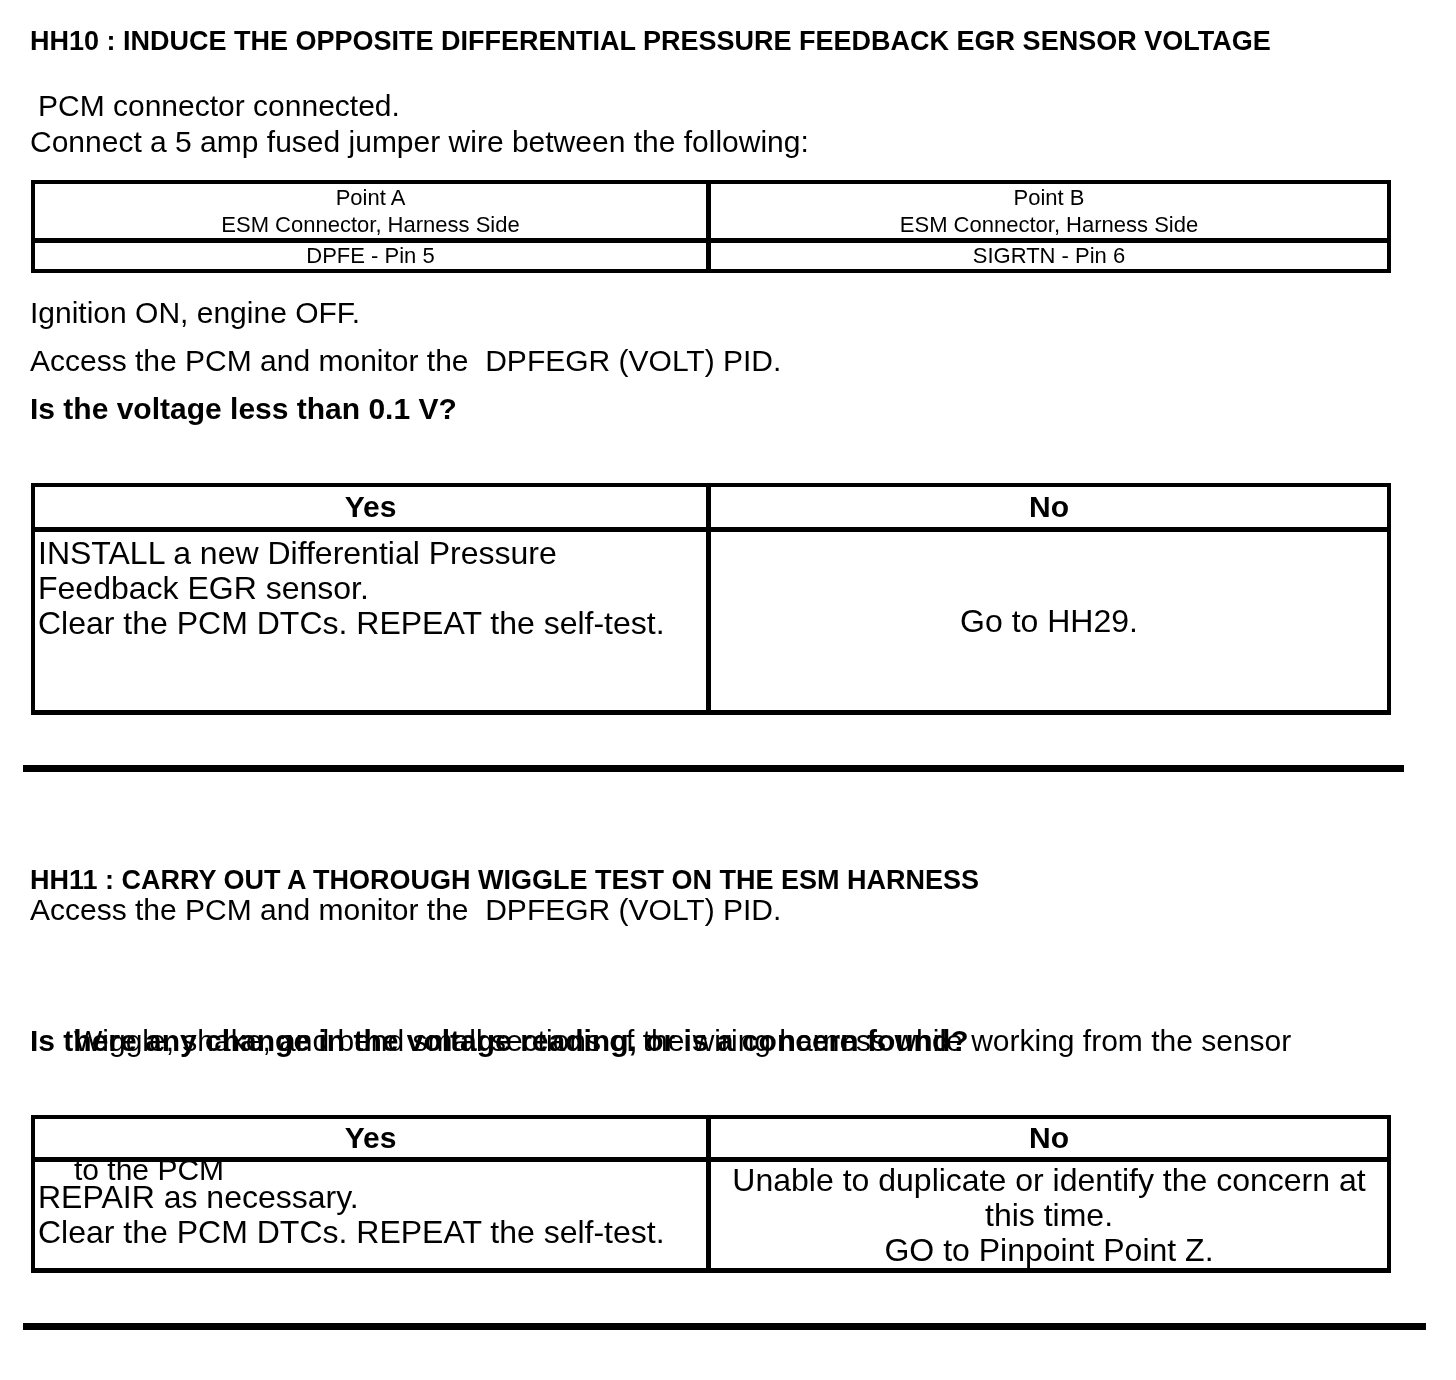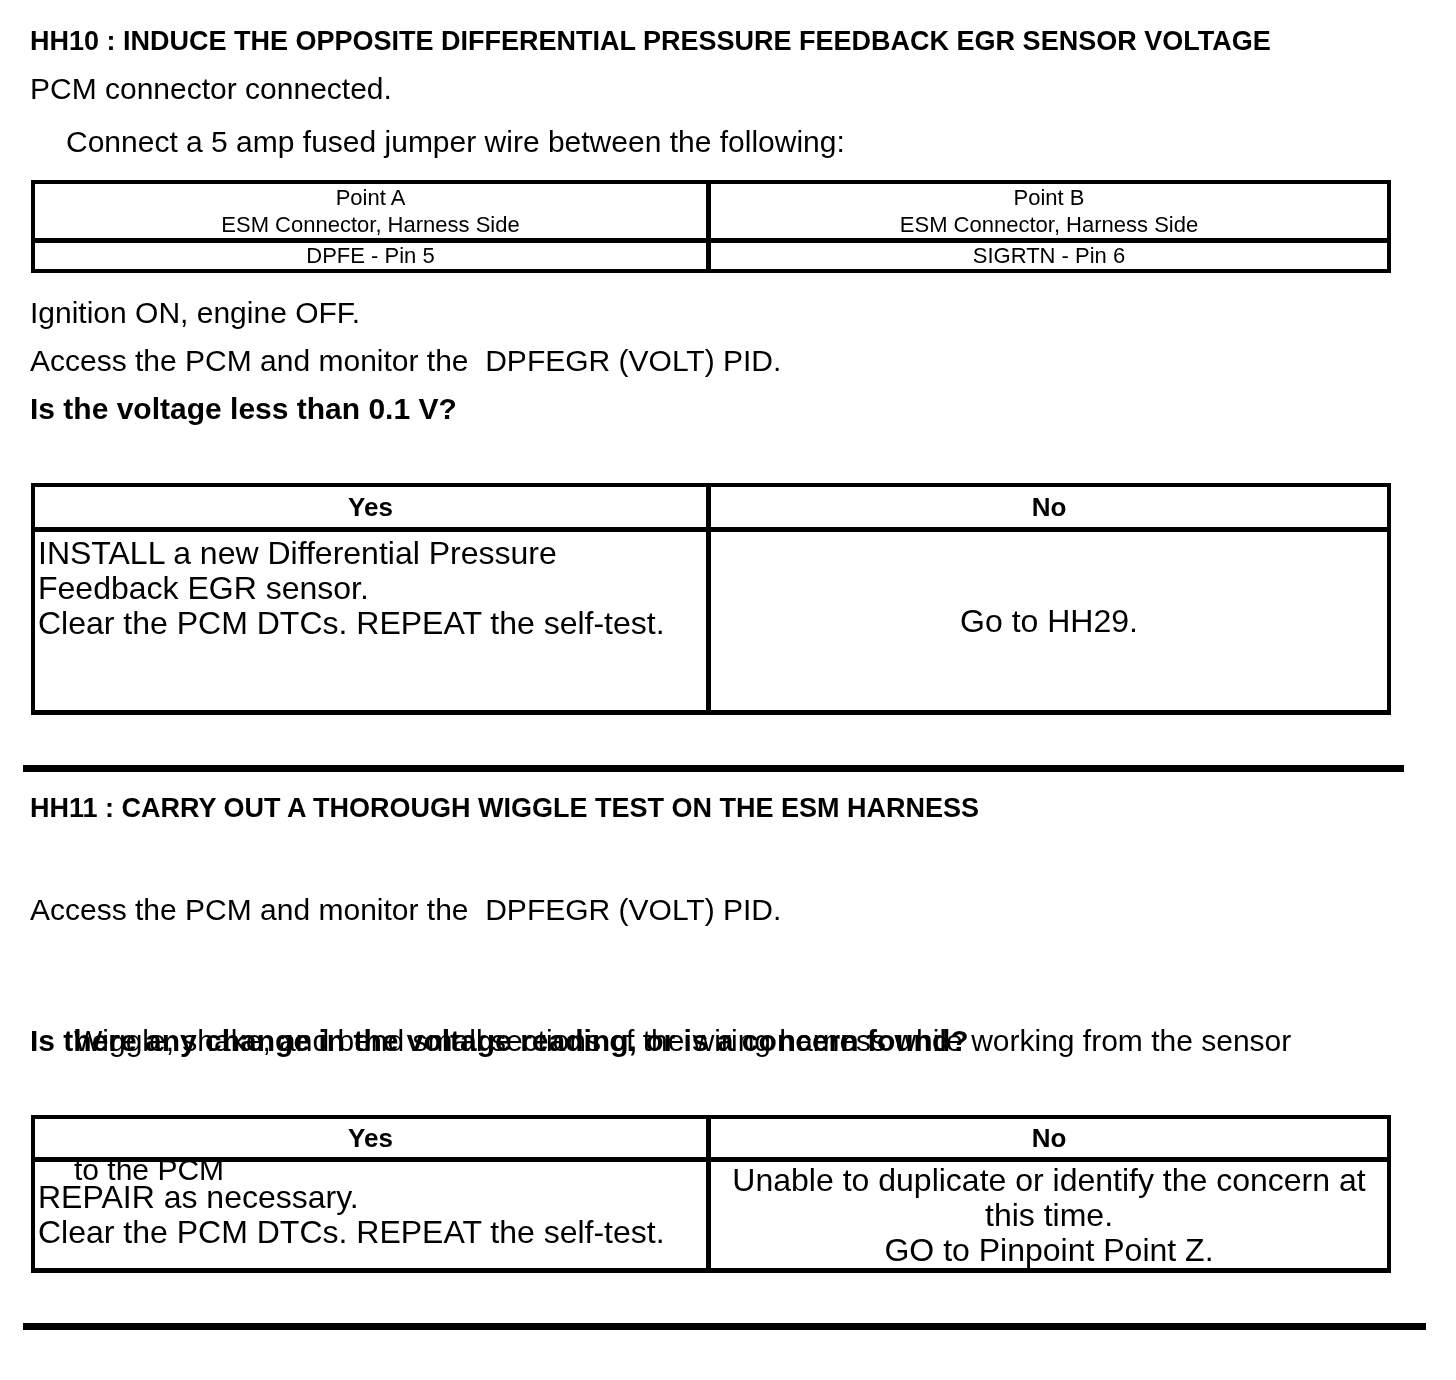--- a/index.html
+++ b/index.html
@@ -54,21 +54,21 @@
     width: 1360px;
     border: 4px solid #000;
     border-bottom-width: 5px;
   }
   .yntable .row { display: flex; }
   .yntable .hrow { border-bottom: 5px solid #000; }
   .yntable .cell { width: 50%; }
   .yntable .cell.first { border-right: 5px solid #000; }
   .yntable .hrow .cell {
     display: flex; align-items: center; justify-content: center;
-    font-size: 26px; font-weight: bold;
+    font-size: 30px; font-weight: bold;
   }
   .yntable .body-cell {
     font-size: 32px;
     line-height: 35px;
     display: flex;
     flex-direction: column;
   }
   .yntable .body-cell.left-top { align-items: flex-start; justify-content: flex-start; padding: 4px 0 0 3px; text-align: left; }
   .yntable .body-cell.left-mid { align-items: flex-start; justify-content: center; padding-left: 3px; text-align: left; }
   .yntable .body-cell.center-mid { align-items: center; justify-content: center; text-align: center; border-radius: 30px; }
@@ -85,23 +85,23 @@
     height: 7px;
   }
 </style>
 </head>
 <body>
 
 <div class="page">
 
   <div class="abs heading" style="top:24px;">HH10 : INDUCE THE OPPOSITE DIFFERENTIAL PRESSURE FEEDBACK EGR SENSOR VOLTAGE</div>
 
-  <div class="abs para" style="top:67px;">PCM connector connected.</div>
+  <div class="abs para" style="top:84px;margin-left:8px;">PCM connector connected.</div>
 
-  <div class="abs para" style="top:120px;margin-left:36px;">Connect a 5 amp fused jumper wire between the following:</div>
+  <div class="abs para" style="top:120px;">Connect a 5 amp fused jumper wire between the following:</div>
 
   <div class="abs jtable" style="top:180px;">
     <div class="row hrow">
       <div class="cell first">
         <div class="line">Point A</div>
         <div class="line">ESM Connector, Harness Side</div>
       </div>
       <div class="cell">
         <div class="line">Point B</div>
         <div class="line">ESM Connector, Harness Side</div>
@@ -131,21 +131,21 @@
         <div class="line">Clear the PCM DTCs. REPEAT the self-test.</div>
       </div>
       <div class="cell body-cell center-mid">
         <div class="line">Go to HH29.</div>
       </div>
     </div>
   </div>
 
   <div class="abs rule" style="top:765px; left:23px; width:1381px;"></div>
 
-  <div class="abs heading" style="top:791px;text-align:center;">HH11 : CARRY OUT A THOROUGH WIGGLE TEST ON THE ESM HARNESS</div>
+  <div class="abs heading" style="top:863px;text-align:center;">HH11 : CARRY OUT A THOROUGH WIGGLE TEST ON THE ESM HARNESS</div>
 
   <div class="abs para" style="top:888px;">Access the PCM and monitor the  DPFEGR (VOLT) PID.</div>
 
   <div class="abs para" style="top:933px;margin-left:44px;">
     <div class="line">Wiggle, shake, and bend small sections of the wiring harness while working from the sensor</div>
     <div class="line">to the PCM</div>
   </div>
 
   <div class="abs para bold" style="top:1019px;">Is there any change in the voltage reading, or is a concern found?</div>
 

